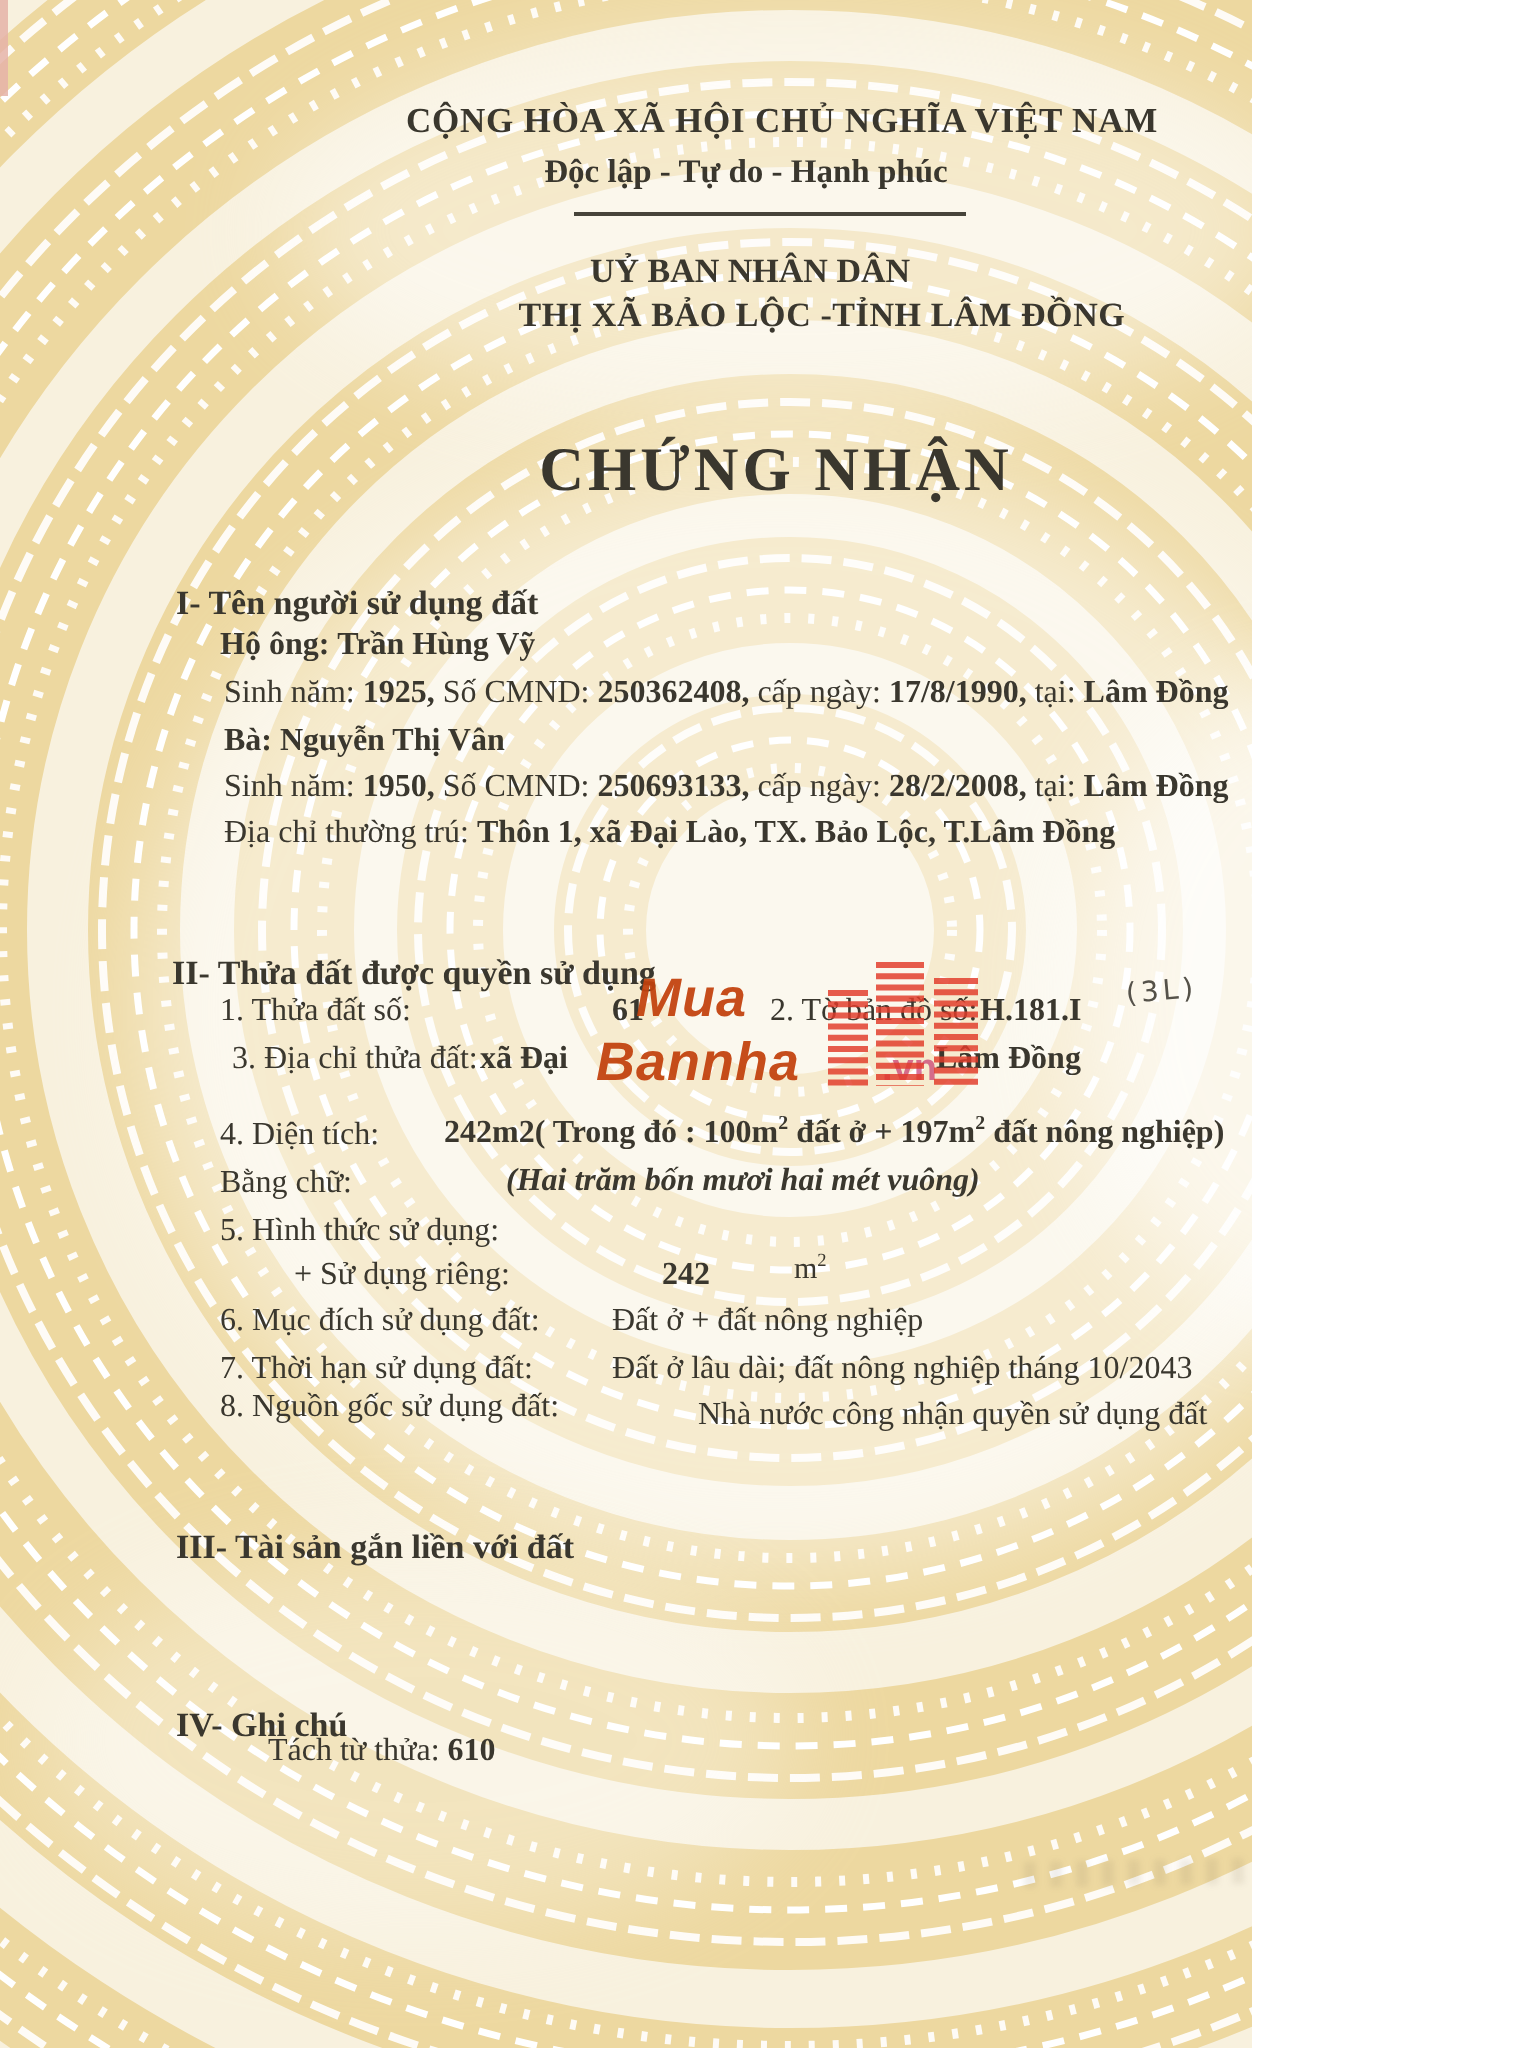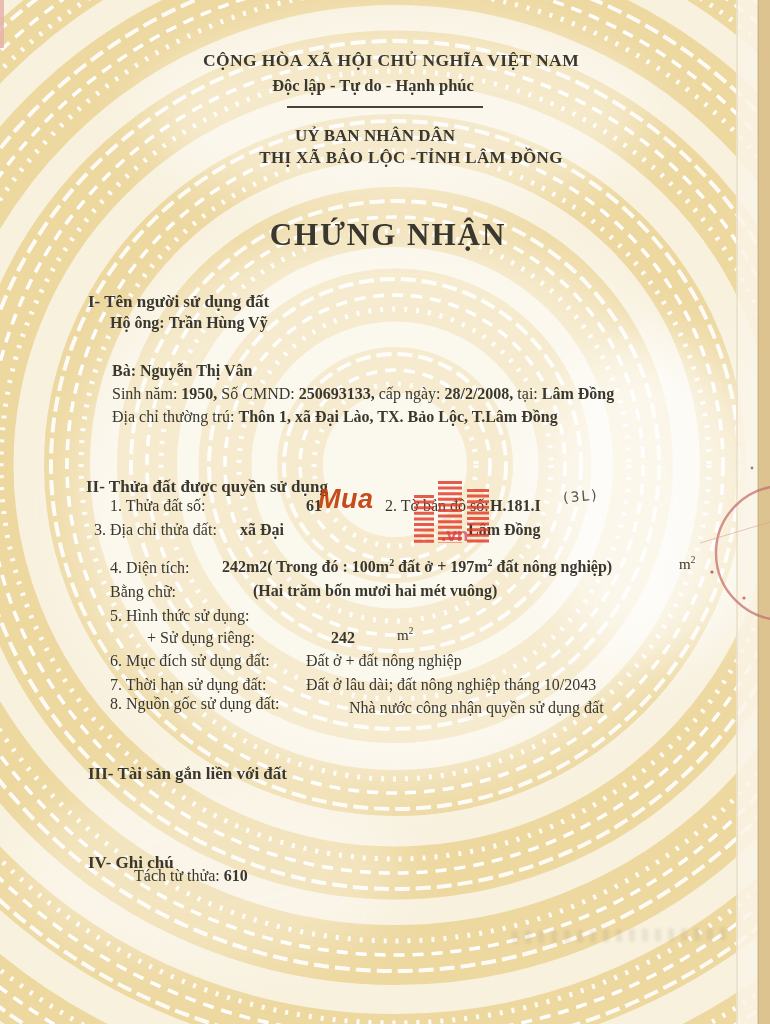--- a/index.html
+++ b/index.html
@@ -1,27 +1,27 @@
 <!DOCTYPE html>
 <html><head>
 <meta charset="utf-8">
 <style>
   html,body{margin:0;padding:0;}
   .page{
-    position:relative;width:770px;height:1024px;overflow:hidden;
+    position:relative;width:626px;height:1024px;overflow:hidden;
     background:#f8f1de;
     font-family:"Liberation Serif","DejaVu Serif",serif;
     color:#3a372e;
   }
   .bg{position:absolute;left:0;top:0;z-index:0;}
   .content{position:absolute;left:0;top:0;width:770px;height:1024px;z-index:2;}
   .ln{position:absolute;white-space:nowrap;font-size:16px;line-height:1.15;}
   .ctr{left:0;width:770px;text-align:center;}
   .bd{font-weight:bold;}
-  .it{}
+  .it{font-style:italic;}
   sup{font-size:0.62em;line-height:0;}
   .country{top:50px;font-size:17.5px;letter-spacing:0.4px;transform:translateX(6px);}
   .motto{top:77px;font-size:16.5px;transform:translateX(-12px);}
   .divider{position:absolute;left:287px;top:106px;width:196px;height:2px;background:#47443a;}
   .issuer1{top:126px;font-size:17px;transform:translateX(-10px);}
   .issuer2{top:148px;font-size:17px;letter-spacing:0.3px;transform:translateX(26px);}
   .title{top:217px;font-size:31px;letter-spacing:2px;transform:translateX(3px);}
   .h-sec{font-size:17px;font-weight:bold;}
   .annot{
     font-family:"DejaVu Sans",sans-serif;font-size:14px;color:#55524a;
@@ -139,20 +139,30 @@
     <div class="ln ctr bd issuer1">UỶ BAN NHÂN DÂN</div>
     <div class="ln ctr bd issuer2">THỊ XÃ BẢO LỘC -TỈNH LÂM ĐỒNG</div>
 
     <div class="ln ctr bd title">CHỨNG NHẬN</div>
 
     <div class="ln h-sec" style="left:88px;top:292px;">I- Tên người sử dụng đất</div>
     <div class="ln" style="left:110px;top:314px;">
       <span class="bd">Hộ ông:</span>
       <span class="bd">Trần Hùng Vỹ</span>
     </div>
+    <div class="ln" style="left:112px;top:338px;">
+      <span>Sinh năm:</span>
+      <span class="bd">1925,</span>
+      <span>Số CMND:</span>
+      <span class="bd">250362408,</span>
+      <span>cấp ngày:</span>
+      <span class="bd">17/8/1990,</span>
+      <span>tại:</span>
+      <span class="bd">Lâm Đồng</span>
+    </div>
     <div class="ln" style="left:112px;top:362px;">
       <span class="bd">Bà:</span>
       <span class="bd">Nguyễn Thị Vân</span>
     </div>
     <div class="ln" style="left:112px;top:385px;">
       <span>Sinh năm:</span>
       <span class="bd">1950,</span>
       <span>Số CMND:</span>
       <span class="bd">250693133,</span>
       <span>cấp ngày:</span>
@@ -166,21 +176,21 @@
     </div>
 
     <div class="ln h-sec" style="left:86px;top:477px;">II- Thửa đất được quyền sử dụng</div>
 
     <div class="ln" style="left:110px;top:497px;">1. Thửa đất số:</div>
     <div class="ln bd" style="left:306px;top:497px;">61</div>
     <div class="ln" style="left:385px;top:497px;">2. Tờ bản đồ số:</div>
     <div class="ln bd" style="left:490px;top:497px;">H.181.I</div>
     <div class="ln annot" style="left:563px;top:488px;">(3L)</div>
 
-    <div class="ln" style="left:94px;top:521px;">3. Địa chỉ thửa đất:</div>
+    <div class="ln" style="left:116px;top:521px;">3. Địa chỉ thửa đất:</div>
     <div class="ln bd" style="left:240px;top:521px;">xã Đại</div>
     <div class="ln bd" style="left:468px;top:521px;">Lâm Đồng</div>
 
     <div class="ln" style="left:110px;top:559px;">4. Diện tích:</div>
     <div class="ln bd" style="left:222px;top:558px;">
       <span>242m2( Trong đó : 100m</span><sup>2</sup><span> đất ở + 197m</span><sup>2</sup><span> đất nông nghiệp)</span>
     </div>
     <div class="ln" style="left:679px;top:556px;font-size:15px;">
       <span>m</span><sup>2</sup>
     </div>
@@ -212,20 +222,21 @@
 
     <div class="ln h-sec" style="left:88px;top:853px;">IV- Ghi chú</div>
     <div class="ln" style="left:134px;top:867px;">
       <span>Tách từ thửa:</span>
       <span class="bd">610</span>
     </div>
 
   </div>
 
   <div class="wm-text" style="left:318px;top:484px;">Mua</div>
+  <div class="wm-text" style="left:298px;top:516px;">Bannha</div>
   <div class="wm-suffix" style="left:441px;top:524px;">.vn</div>
   <svg class="wm-icon" width="96" height="70" viewBox="0 0 96 70">
     <g stroke="#e23b2a" opacity="0.92">
       <line x1="18" y1="18" x2="18" y2="66" stroke-width="20" stroke-dasharray="3 2.6"></line>
       <line x1="44" y1="4" x2="44" y2="66" stroke-width="24" stroke-dasharray="3 2.6"></line>
       <line x1="72" y1="12" x2="72" y2="66" stroke-width="22" stroke-dasharray="3 2.6"></line>
     </g>
   </svg>
 
 </div>

